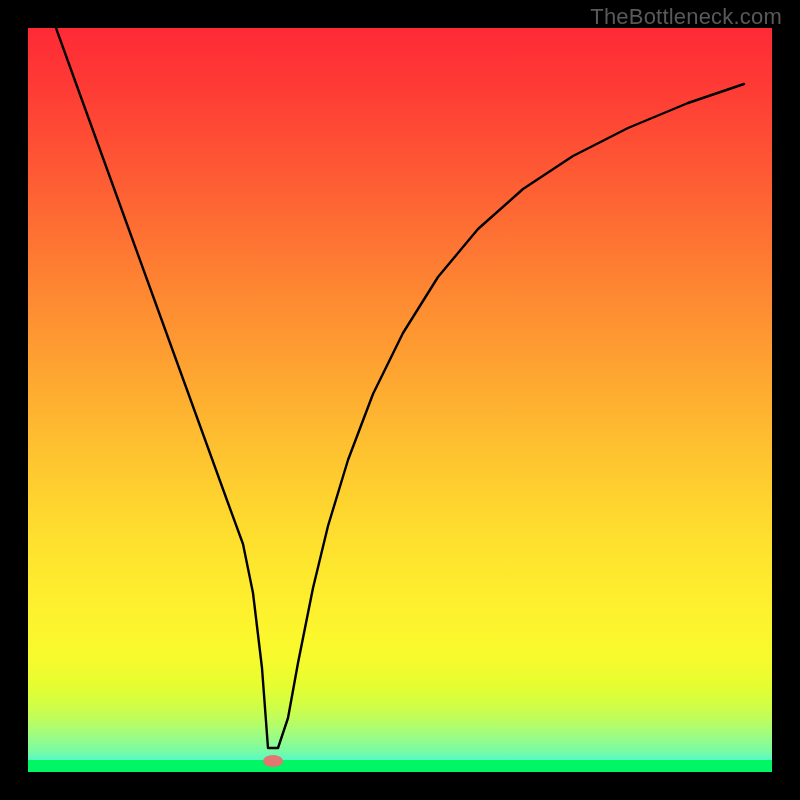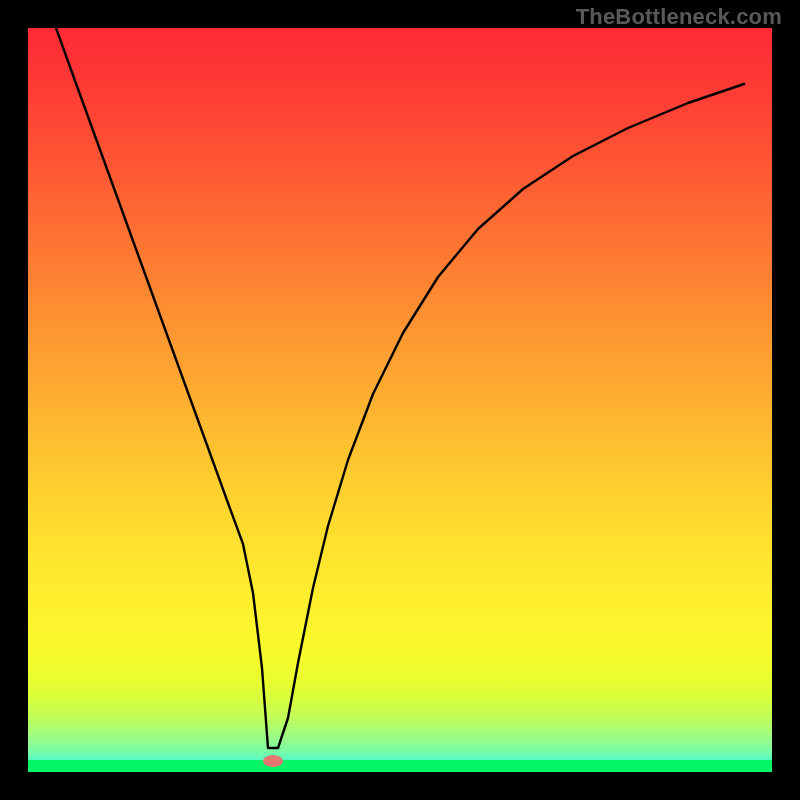--- a/index.html
+++ b/index.html
@@ -10,21 +10,21 @@
     position: relative;
     overflow: hidden;
     font-family: Arial, Helvetica, sans-serif;
   }
   .watermark {
     position: absolute;
     top: 4px;
     right: 18px;
     color: #595959;
     font-size: 22px;
-    font-weight: 700;
+    font-weight: 400;
     z-index: 10;
     letter-spacing: 0.2px;
   }
   .plot-frame {
     position: absolute;
     top: 28px;
     left: 28px;
     width: 744px;
     height: 744px;
     overflow: hidden;

